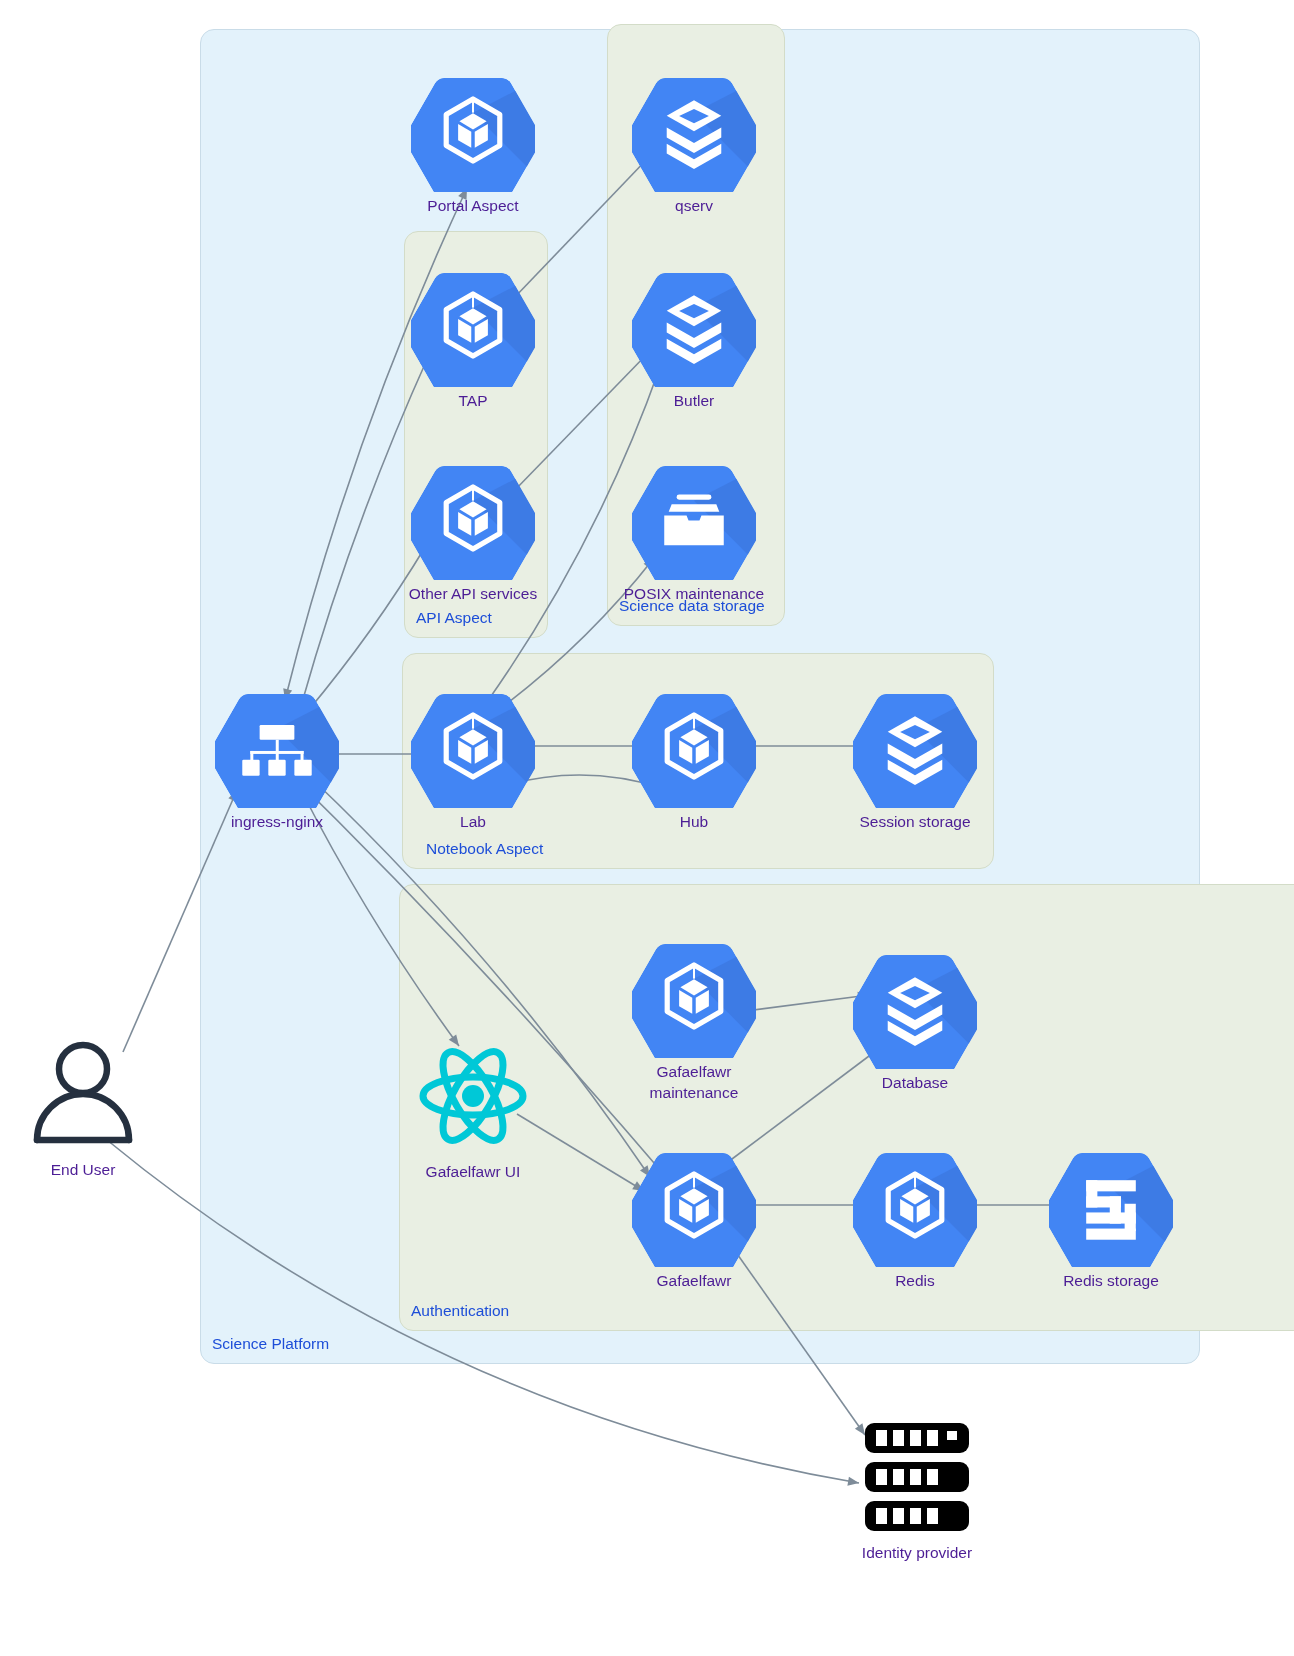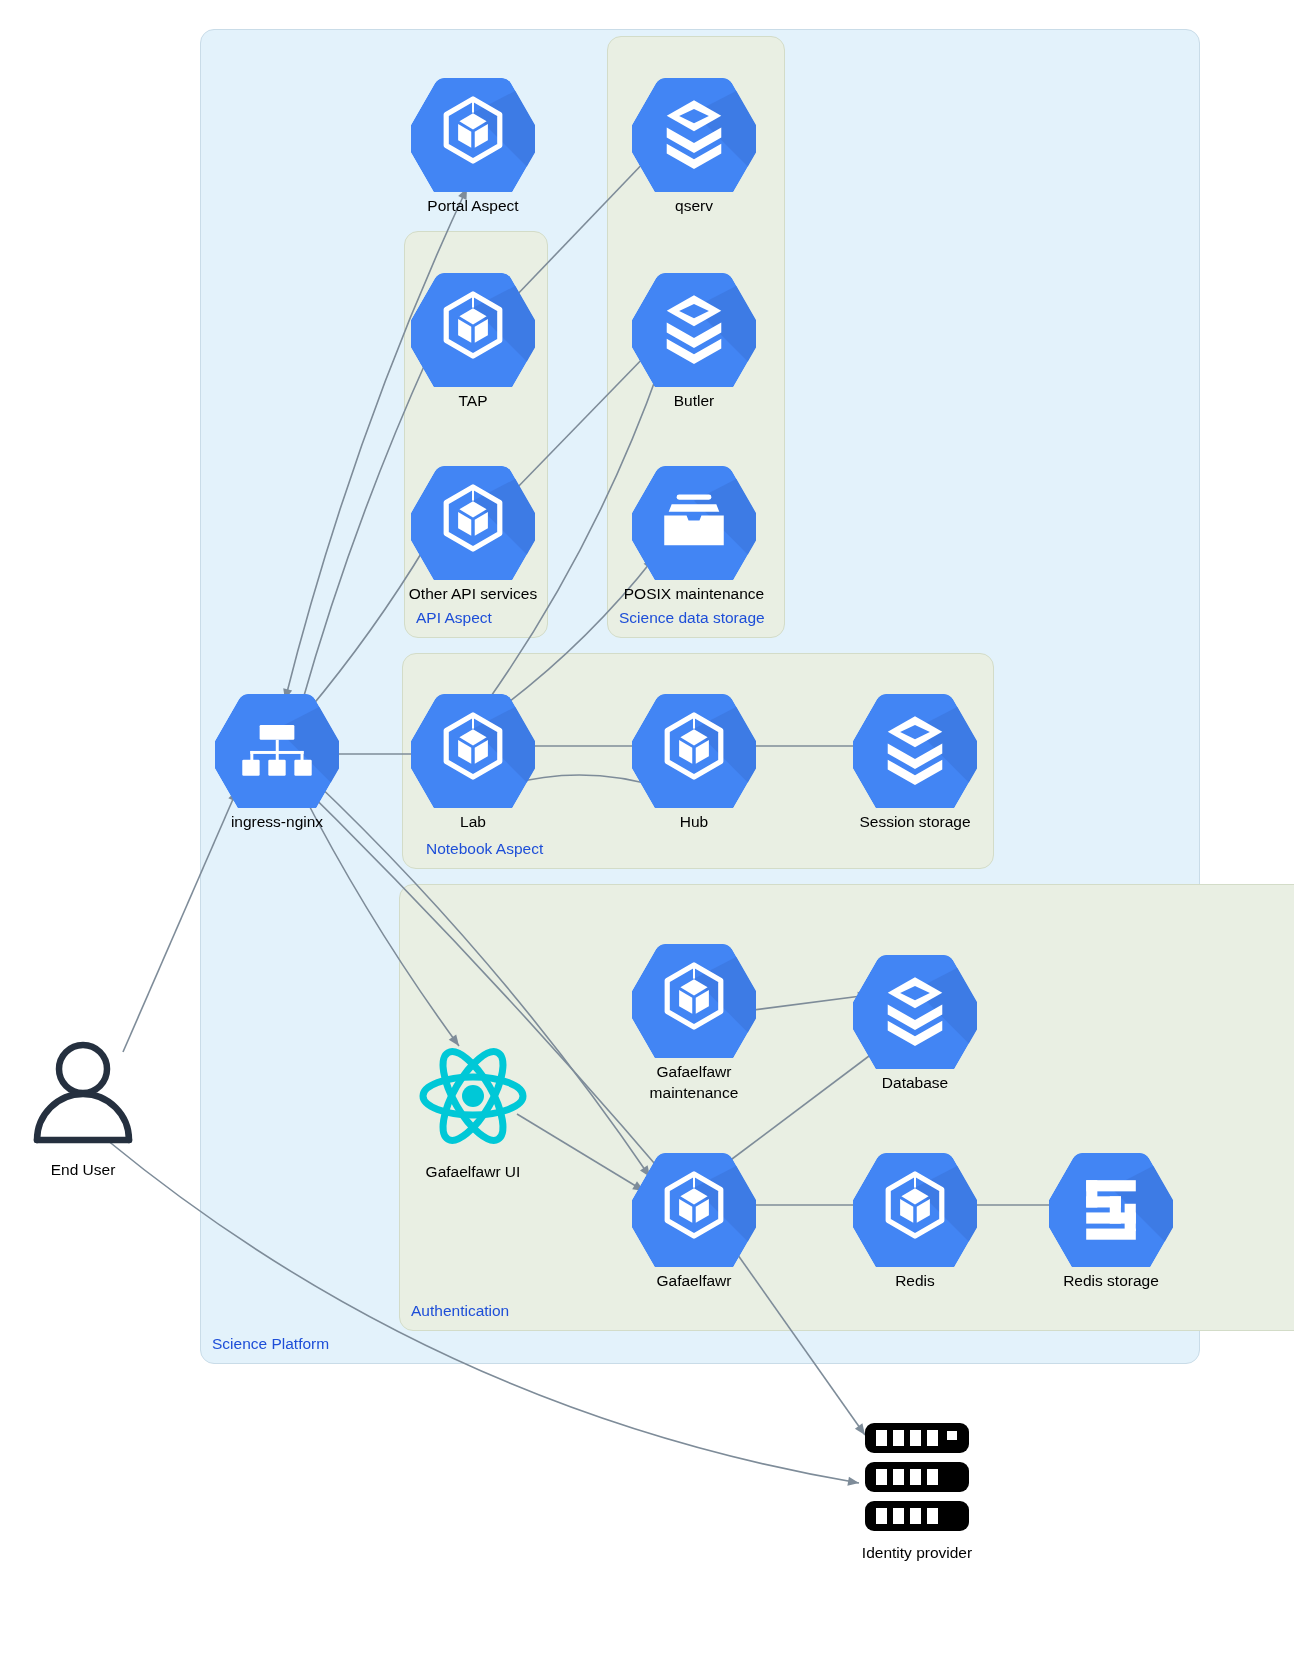--- a/index.html
+++ b/index.html
@@ -8,38 +8,38 @@
   #stage{position:absolute;left:0;top:0;width:1294px;height:1656px;}
 
   .group{position:absolute;border-radius:14px;box-sizing:border-box;}
   .group.blue{background:#E3F2FB;border:1px solid #C9DCE8;}
   .group.green{background:#E9EFE3;border:1px solid #D3DCC8;}
   .group-label{position:absolute;font-size:15.5px;color:#1d4ed8;white-space:nowrap;}
 
   .node{position:absolute;width:0;height:0;}
   .node .art{position:absolute;left:-62px;top:-62px;width:124px;height:124px;}
   .node .label{position:absolute;left:-110px;top:66px;width:220px;text-align:center;
-               font-size:15.5px;color:#000000;line-height:1.35;white-space:pre-line;}
+               font-size:15.5px;color:#4c1d95;line-height:1.35;white-space:pre-line;}
 
   svg.edges{position:absolute;left:0;top:0;width:1294px;height:1656px;pointer-events:none;}
   .edge{fill:none;stroke:#7E8C99;stroke-width:1.6px;}
   .edgehead{fill:#7E8C99;}
 </style>
 </head>
 <body>
 
 <div id="stage">
   <div id="groups">
       <div class="group blue" style="left: 200px; top: 29px; width: 1000px; height: 1335px;">
         <div class="group-label" style="left: 11px; top: 1305px; text-align: center;">Science Platform</div>
       </div>
       <div class="group green" style="left: 404px; top: 231px; width: 144px; height: 407px;">
         <div class="group-label" style="left: 11px; top: 377px;">API Aspect</div>
       </div>
-      <div class="group green" style="left: 607px; top: 36px; width: 178px; height: 602px;">
+      <div class="group green" style="left: 607px; top: 24px; width: 178px; height: 602px;">
         <div class="group-label" style="left: 11px; top: 572px;">Science data storage</div>
       </div>
       <div class="group green" style="left: 402px; top: 653px; width: 592px; height: 216px;">
         <div class="group-label" style="left: 23px; top: 186px;">Notebook Aspect</div>
       </div>
       <div class="group green" style="left: 399px; top: 884px; width: 916px; height: 447px;">
         <div class="group-label" style="left: 11px; top: 417px;">Authentication</div>
       </div>
     </div>
   <svg class="edges" id="edgelayer" viewBox="0 0 1294 1656">

